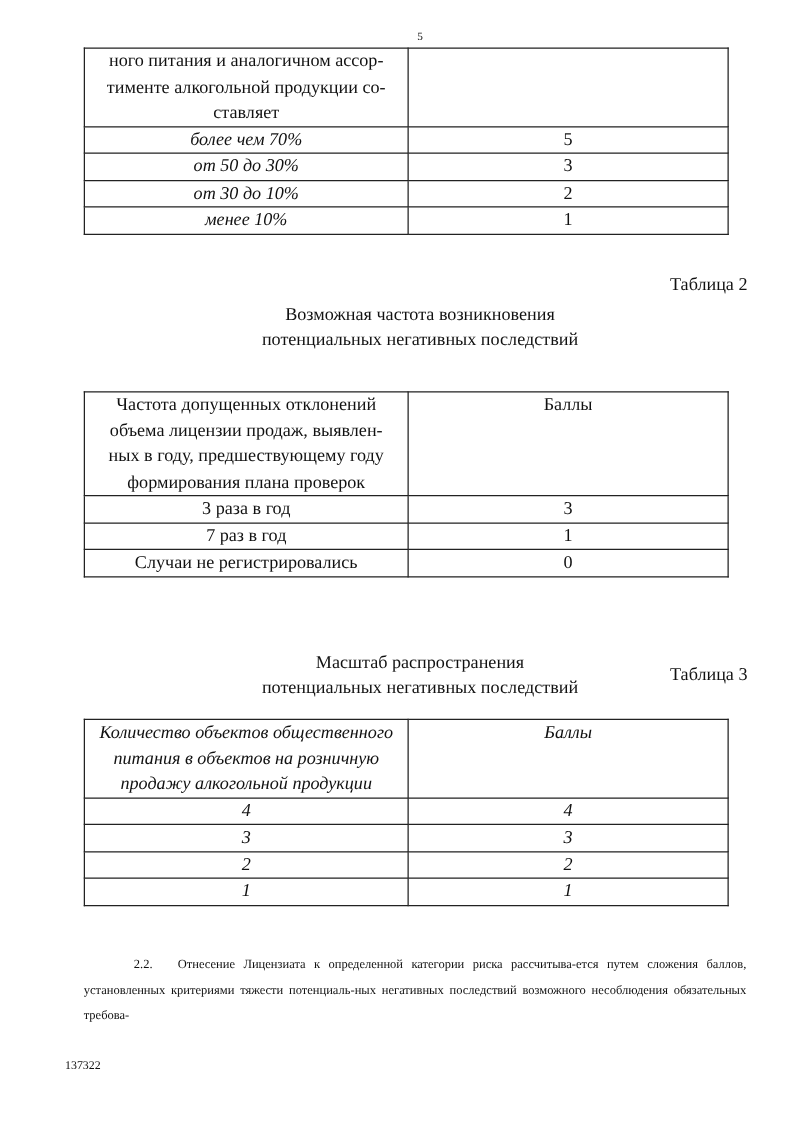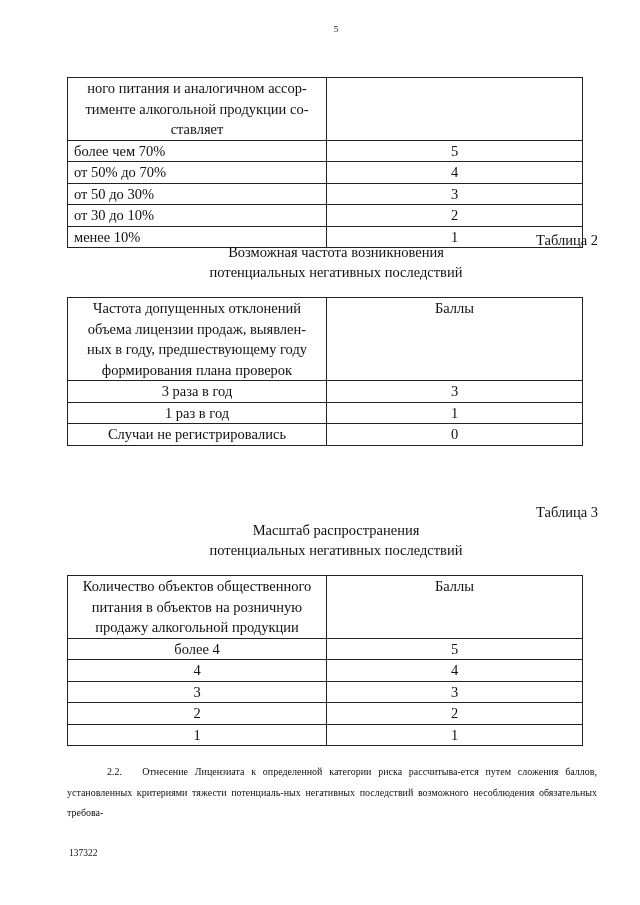--- a/index.html
+++ b/index.html
@@ -3,115 +3,107 @@
 <meta charset="utf-8">
 <style>
   html, body { margin: 0; padding: 0; background: #ffffff; }
   body { width: 640px; height: 905px; position: relative; overflow: hidden;
          font-family: "Liberation Serif", "DejaVu Serif", serif; color: #111; font-size: 14.5px; }
   .abs { position: absolute; }
   .pagenum { top: 24px; left: 0; width: 672px; text-align: center; font-size: 9px; }
   table { position: absolute; border-collapse: collapse; left: 67px; width: 516px; table-layout: fixed; }
   td { border: 1px solid #222; padding: 0 6px; line-height: 20.5px; vertical-align: top; }
   td.c1 { width: 246px; }
-  td.left { text-align: left; }
+  td.left { text-align: center; font-style: italic; }
   td.center { text-align: center; }
   .tlabel { right: 42px; font-size: 14.5px; }
   .ttitle { left: 0; width: 672px; text-align: center; line-height: 20px; }
   .para { left: 67px; width: 530px; top: 762px; line-height: 20.5px; text-align: justify; font-size: 10px; }
   .para .indent { display: inline-block; width: 40px; }
-  .docnum { left: 69px; top: 848px; font-size: 9.5px; }
+  .docnum { left: 52px; top: 848px; font-size: 9.5px; }
 </style>
 </head>
 <body>
 
 <div class="abs pagenum">5</div>
 
-<table style="top:38px;margin-top:39px;">
+<table style="top:38px;">
   <tbody>
       <tr>
     <td class="c1 center">
       <div>ного питания и аналогичном ассор-</div>
       <div>тименте алкогольной продукции со-</div>
       <div>ставляет</div>
     </td>
     <td class="center"></td>
   </tr>
   <tr>
     <td class="left">более чем 70%</td>
     <td class="center">5</td>
-  </tr>
-  <tr>
-    <td class="left">от 50% до 70%</td>
-    <td class="center">4</td>
   </tr>
   <tr>
     <td class="left">от 50 до 30%</td>
     <td class="center">3</td>
   </tr>
   <tr>
     <td class="left">от 30 до 10%</td>
     <td class="center">2</td>
   </tr>
   <tr>
     <td class="left">менее 10%</td>
     <td class="center">1</td>
   </tr>
 </tbody>
   </table>
 
-<div class="abs tlabel" style="top:232px;">Таблица 2</div>
+<div class="abs tlabel" style="top:220px;">Таблица 2</div>
 <div class="abs ttitle" style="top:242px;">
   <div>Возможная частота возникновения</div>
   <div>потенциальных негативных последствий</div>
 </div>
-<table style="top:297px;">
+<table style="top:313px;">
   <tbody>
       <tr>
     <td class="c1 center">
       <div>Частота допущенных отклонений</div>
       <div>объема лицензии продаж, выявлен-</div>
       <div>ных в году, предшествующему году</div>
       <div>формирования плана проверок</div>
     </td>
     <td class="center">Баллы</td>
   </tr>
   <tr>
     <td class="center">3 раза в год</td>
     <td class="center">3</td>
   </tr>
   <tr>
-    <td class="center">1 раз в год</td>
+    <td class="center">7 раз в год</td>
     <td class="center">1</td>
   </tr>
   <tr>
     <td class="center">Случаи не регистрировались</td>
     <td class="center">0</td>
   </tr>
 </tbody>
   </table>
 
-<div class="abs tlabel" style="top:504px;">Таблица 3</div>
+<div class="abs tlabel" style="top:532px;">Таблица 3</div>
 <div class="abs ttitle" style="top:520px;">
   <div>Масштаб распространения</div>
   <div>потенциальных негативных последствий</div>
 </div>
-<table style="top:575px;">
+<table style="top:575px;font-style:italic;">
   <tbody>
       <tr>
     <td class="c1 center">
       <div>Количество объектов общественного</div>
       <div>питания в объектов на розничную</div>
       <div>продажу алкогольной продукции</div>
     </td>
     <td class="center">Баллы</td>
-  </tr>
-  <tr>
-    <td class="center">более 4</td>
-    <td class="center">5</td>
   </tr>
   <tr>
     <td class="center">4</td>
     <td class="center">4</td>
   </tr>
   <tr>
     <td class="center">3</td>
     <td class="center">3</td>
   </tr>
   <tr>

